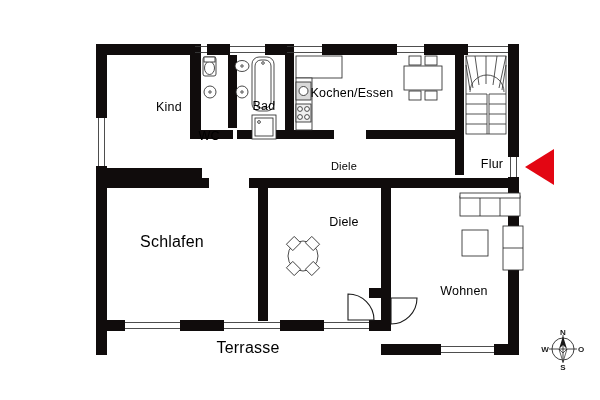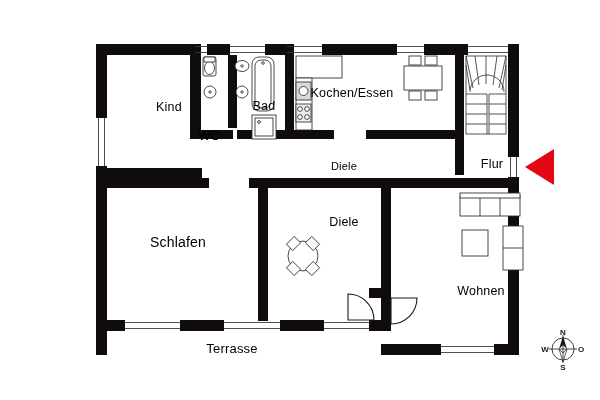--- a/index.html
+++ b/index.html
@@ -292,26 +292,26 @@
   <div class="room-label" style="left:209px; top:136px; font-size:12.5px;">WC</div>
 
   <div class="room-label" style="left:264px; top:106px; font-size:12.5px;">Bad</div>
 
   <div class="room-label" style="left:352px; top:93px; font-size:12.5px;">Kochen/Essen</div>
 
   <div class="room-label" style="left:492px; top:164px; font-size:12.5px;">Flur</div>
 
   <div class="room-label" style="left:344px; top:166px; font-size:11px;">Diele</div>
 
-  <div class="room-label" style="left:178px; top:242px; font-size:14px;">Schlafen</div>
+  <div class="room-label" style="left:172px; top:242px; font-size:16px;">Schlafen</div>
 
   <div class="room-label" style="left:344px; top:222px; font-size:12.5px;">Diele</div>
 
-  <div class="room-label" style="left:481px; top:291px; font-size:12.5px;">Wohnen</div>
-
-  <div class="room-label" style="left:232px; top:348px; font-size:13px;">Terrasse</div>
+  <div class="room-label" style="left:464px; top:291px; font-size:12.5px;">Wohnen</div>
+
+  <div class="room-label" style="left:248px; top:348px; font-size:16px;">Terrasse</div>
 
   <div class="compass-label" style="left:563px; top:332px;">N</div>
   <div class="compass-label" style="left:581px; top:349px;">O</div>
   <div class="compass-label" style="left:563px; top:367px;">S</div>
   <div class="compass-label" style="left:545px; top:349px;">W</div>
 
 </div>
 
 </body></html>

